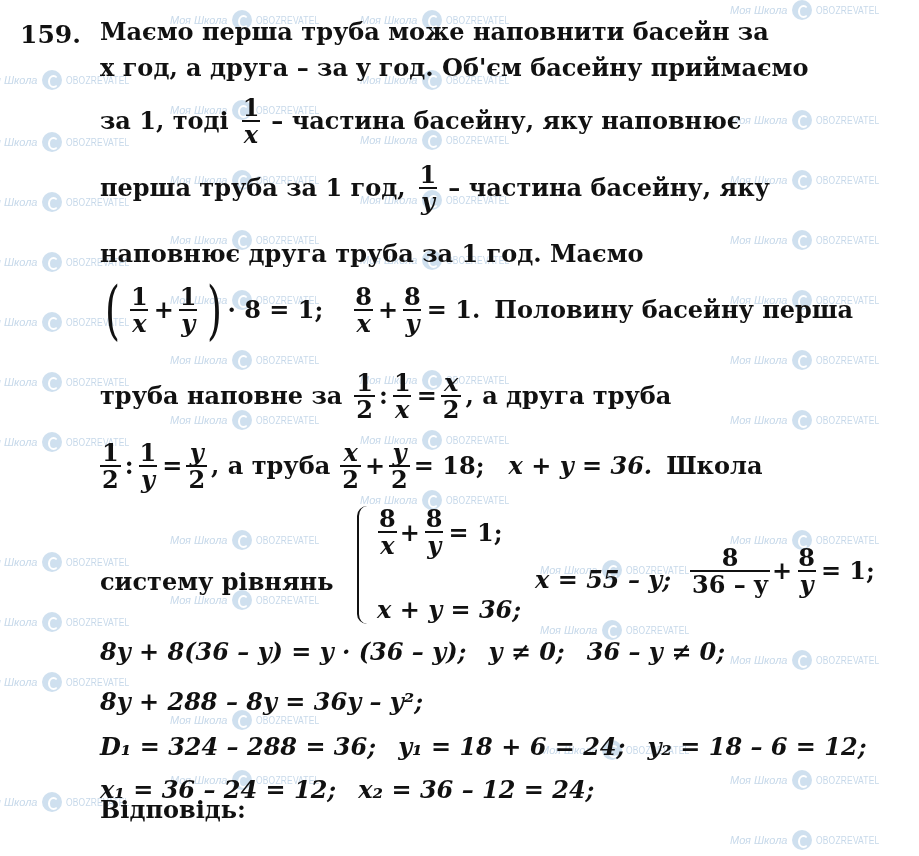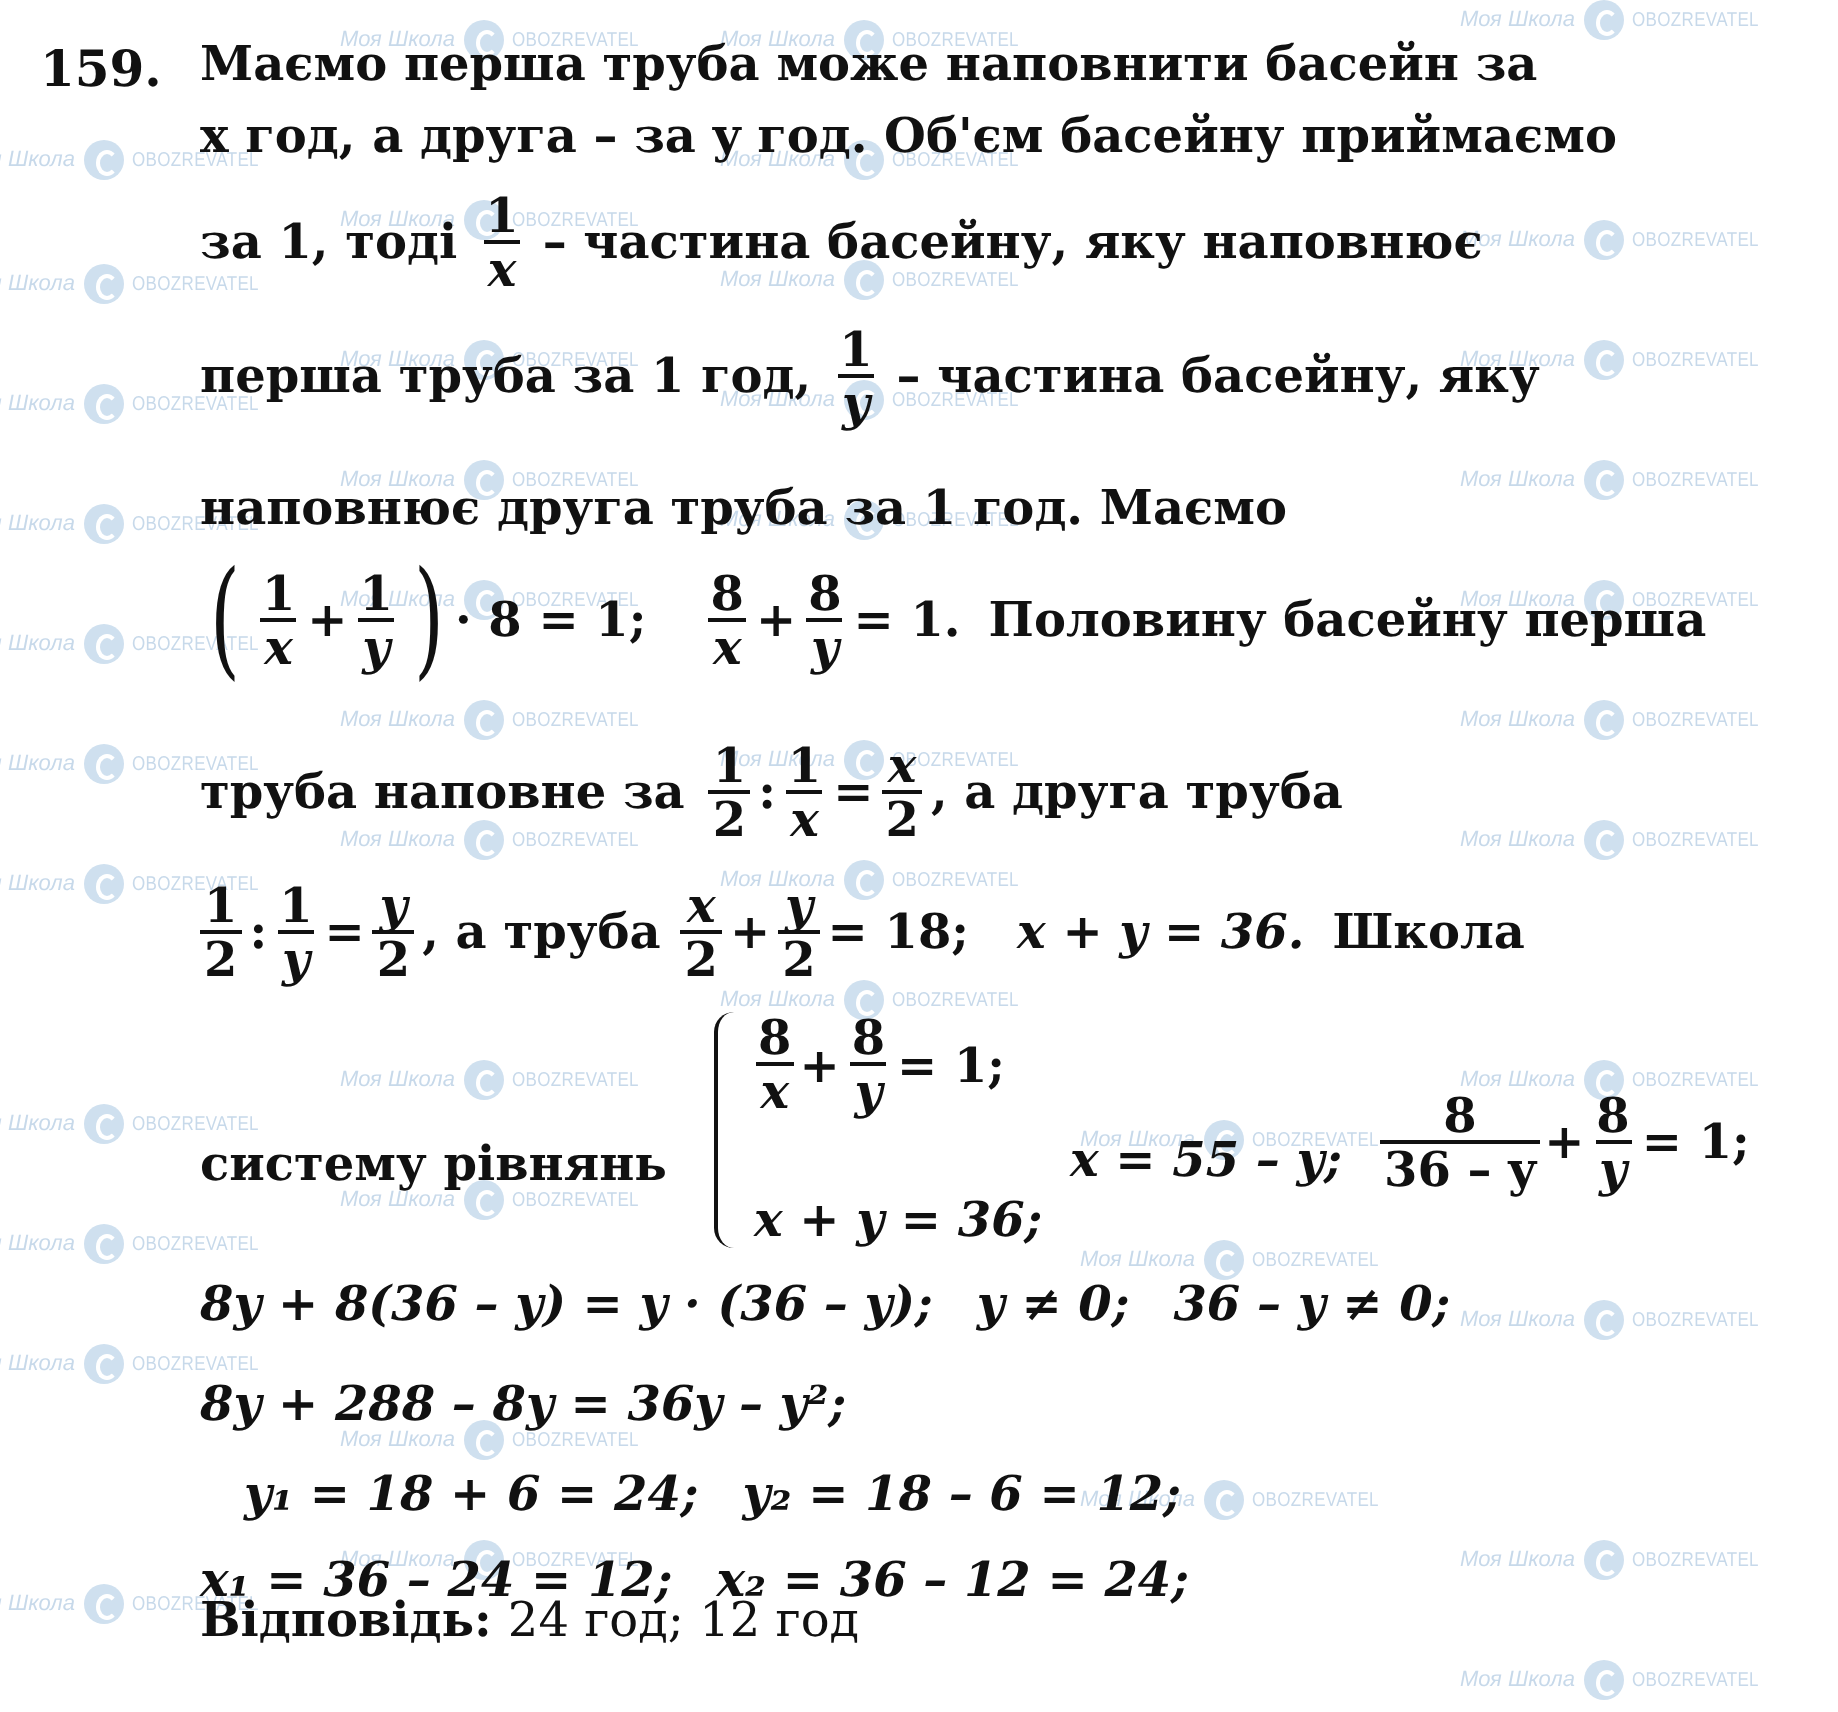--- a/index.html
+++ b/index.html
@@ -429,29 +429,29 @@
   <span class="sp" style="width:22px"></span>
   <span>36 – y ≠ 0;</span>
 </div>
 
 <div class="line it" style="top:690px">
   <span>8y + 288 – 8y = 36y – y²;</span>
   <span class="sp" style="width:22px"></span>
 </div>
 
 <div class="line it" style="top:735px">
+  <span>D₁ = 324 – 288 = 36;</span>
   <span class="sp" style="width:22px"></span>
   <span>y₁ = 18 + 6 = 24;</span>
   <span class="sp" style="width:22px"></span>
   <span>y₂ = 18 – 6 = 12;</span>
 </div>
 
 <div class="line it" style="top:778px">
   <span>x₁ = 36 – 24 = 12;</span>
   <span class="sp" style="width:22px"></span>
   <span>x₂ = 36 – 12 = 24;</span>
 </div>
 
 <div class="line" style="top:798px">
   <span style="font-weight:900">Відповідь:</span>
   <span class="sp" style="width:8px"></span>
-  <span style="font-weight:normal">24 год; 12 год</span>
 </div>
 
 </body></html>

